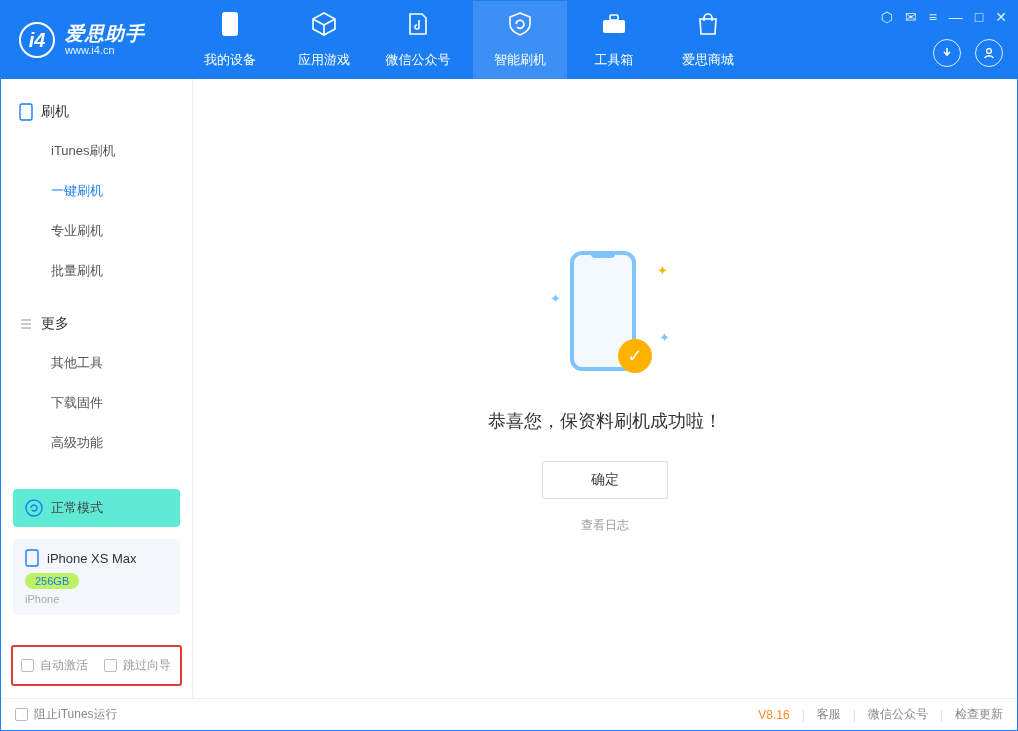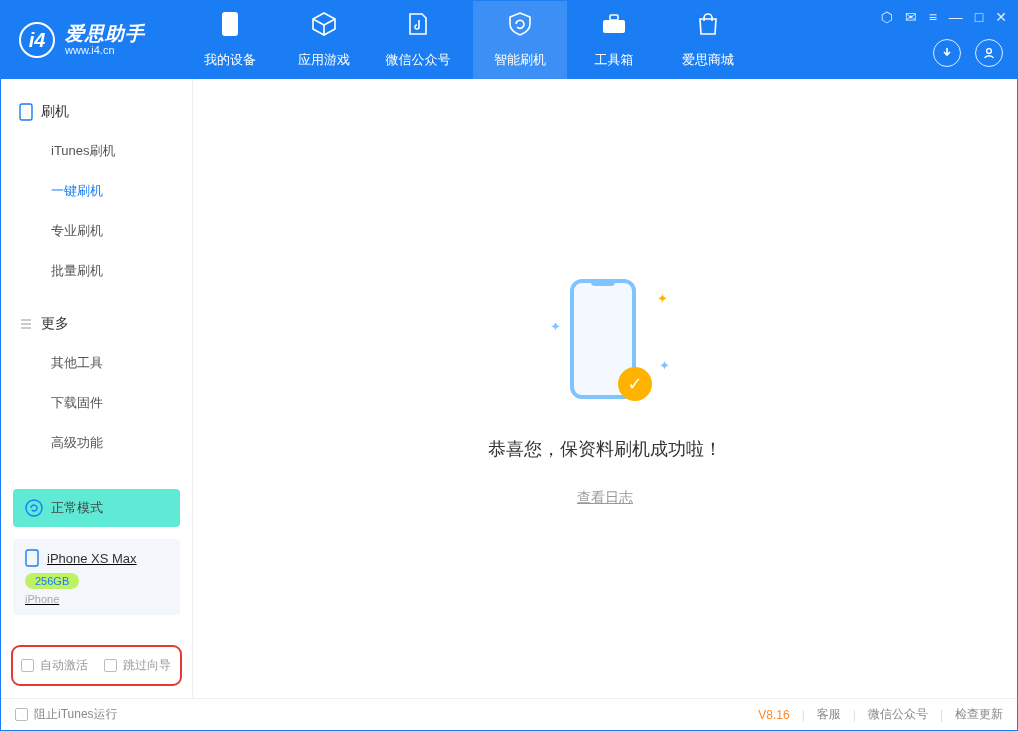--- a/index.html
+++ b/index.html
@@ -20,39 +20,39 @@
 .header-right { position: absolute; right: 14px; bottom: 12px; display: flex; gap: 14px; }
 .circle-btn { width: 28px; height: 28px; border: 1.8px solid rgba(255,255,255,.85); border-radius: 50%; display: flex; align-items: center; justify-content: center; color: #fff; cursor: pointer; }
 .body { flex: 1; display: flex; min-height: 0; }
 .sidebar { width: 192px; border-right: 1px solid #eee; display: flex; flex-direction: column; background: #fff; }
 .side-section { padding-top: 18px; }
 .side-header { display: flex; align-items: center; gap: 8px; padding: 6px 18px 10px; color: #333; font-size: 14px; font-weight: 500; }
 .side-item { padding: 11px 0 11px 50px; font-size: 13px; color: #555; cursor: pointer; }
 .side-item.selected { color: #1a7df4; }
 .side-spacer { flex: 1; }
 .status-box { margin: 6px 12px; background: #5eead4; border-radius: 4px; padding: 10px 12px; display: flex; align-items: center; gap: 8px; font-size: 13px; color: #444; }
-.device-box { margin: 6px 12px 12px; background: #f3f6fb; border-radius: 4px; padding: 10px 12px; text-decoration: underline; }
+.device-box { margin: 6px 12px 12px; background: #f3f6fb; border-radius: 4px; padding: 10px 12px; }
 .device-name { font-size: 13px; color: #333; font-weight: 500; display: flex; align-items: center; gap: 8px; }
 .device-badge { display: inline-block; margin-top: 6px; background: #bef264; color: #1a7df4; font-size: 11px; padding: 2px 10px; border-radius: 10px; }
 .device-sub { font-size: 11px; color: #aaa; margin-top: 4px; }
-.red-box { margin: 18px 10px 12px; border: 2px solid #e53935; border-radius: 9px; padding: 10px 8px; display: flex; gap: 16px; align-items: center; text-align: right; }
+.red-box { margin: 18px 10px 12px; border: 2px solid #e53935; border-radius: 3px; padding: 10px 8px; display: flex; gap: 16px; align-items: center; text-align: right; }
 .chk { display: flex; align-items: center; gap: 6px; font-size: 12px; color: #999; }
 .chk-box { width: 13px; height: 13px; border: 1px solid #bbb; border-radius: 2px; }
 .main { flex: 1; display: flex; flex-direction: column; align-items: center; justify-content: center; }
 .phone-illust { position: relative; width: 130px; height: 140px; margin-bottom: 26px; }
 .phone-body { position: absolute; left: 30px; top: 8px; width: 66px; height: 120px; border: 4px solid #7ec4ff; border-radius: 12px; background: #f3f9ff; }
 .phone-notch { position: absolute; top: -3px; left: 50%; transform: translateX(-50%); width: 24px; height: 6px; background: #7ec4ff; border-radius: 0 0 4px 4px; }
 .check-badge { position: absolute; right: 18px; bottom: 10px; width: 34px; height: 34px; background: #ffb300; border-radius: 50%; display: flex; align-items: center; justify-content: center; color: #fff; font-size: 18px; }
 .spark { position: absolute; color: #7ec4ff; font-size: 13px; }
 .spark.s1 { left: 10px; top: 48px; }
 .spark.s2 { right: 2px; top: 20px; color: #ffb300; }
 .spark.s3 { right: 0px; bottom: 38px; }
 .success-msg { font-size: 18px; color: #333; margin-bottom: 28px; }
 .ok-btn { border: 1px solid #ddd; background: #fff; padding: 9px 48px; font-size: 14px; color: #444; cursor: pointer; border-radius: 2px; margin-bottom: 18px; }
-.log-link { font-size: 14px; color: #999; cursor: pointer; text-decoration: underline; }
+.log-link { font-size: 12px; color: #999; cursor: pointer; }
 .footer { height: 32px; border-top: 1px solid #eee; display: flex; padding: 0 14px; font-size: 12px; color: #888; gap: 48px; }
 .footer-left { display: flex; align-items: center; gap: 6px; }
 .footer-right { margin-left: auto; display: flex; align-items: center; gap: 12px; }
 .footer-sep { color: #ddd; }
 .ver { color: #ff8a2a; }
 svg { display: block; }
 </style>
 </head>
 <body>
 
@@ -201,20 +201,21 @@
       <div class="phone-illust">
         <span class="spark s1">✦</span>
         <span class="spark s2">✦</span>
         <span class="spark s3">✦</span>
         <div class="phone-body">
           <div class="phone-notch"></div>
         </div>
         <div class="check-badge">✓</div>
       </div>
       <div class="success-msg">恭喜您，保资料刷机成功啦！</div>
+      <button class="ok-btn">确定</button>
       <a class="log-link">查看日志</a>
     </div>
   </div>
 
   <div class="footer">
     <label class="footer-left">
       <span class="chk-box"></span>
       <span>阻止iTunes运行</span>
     </label>
     <div class="footer-right">

